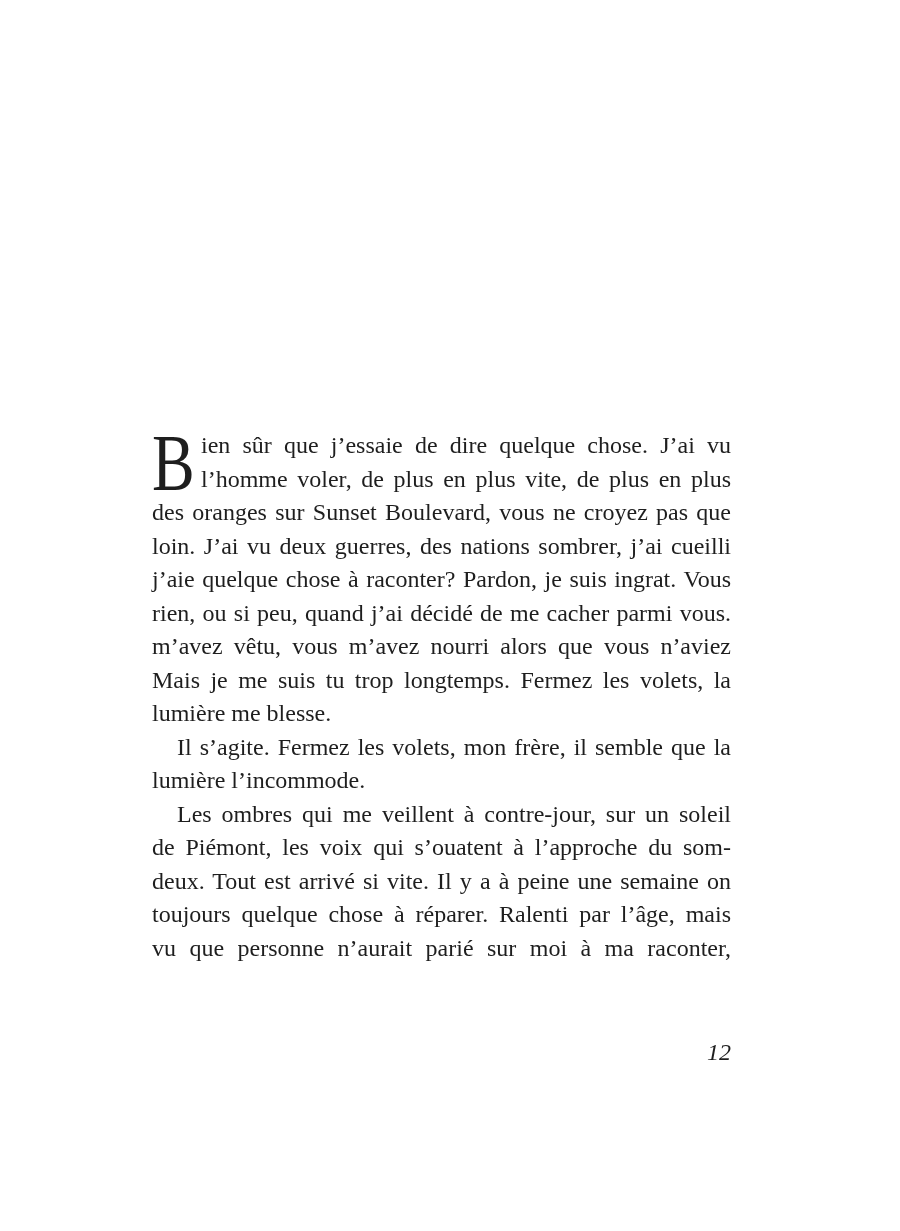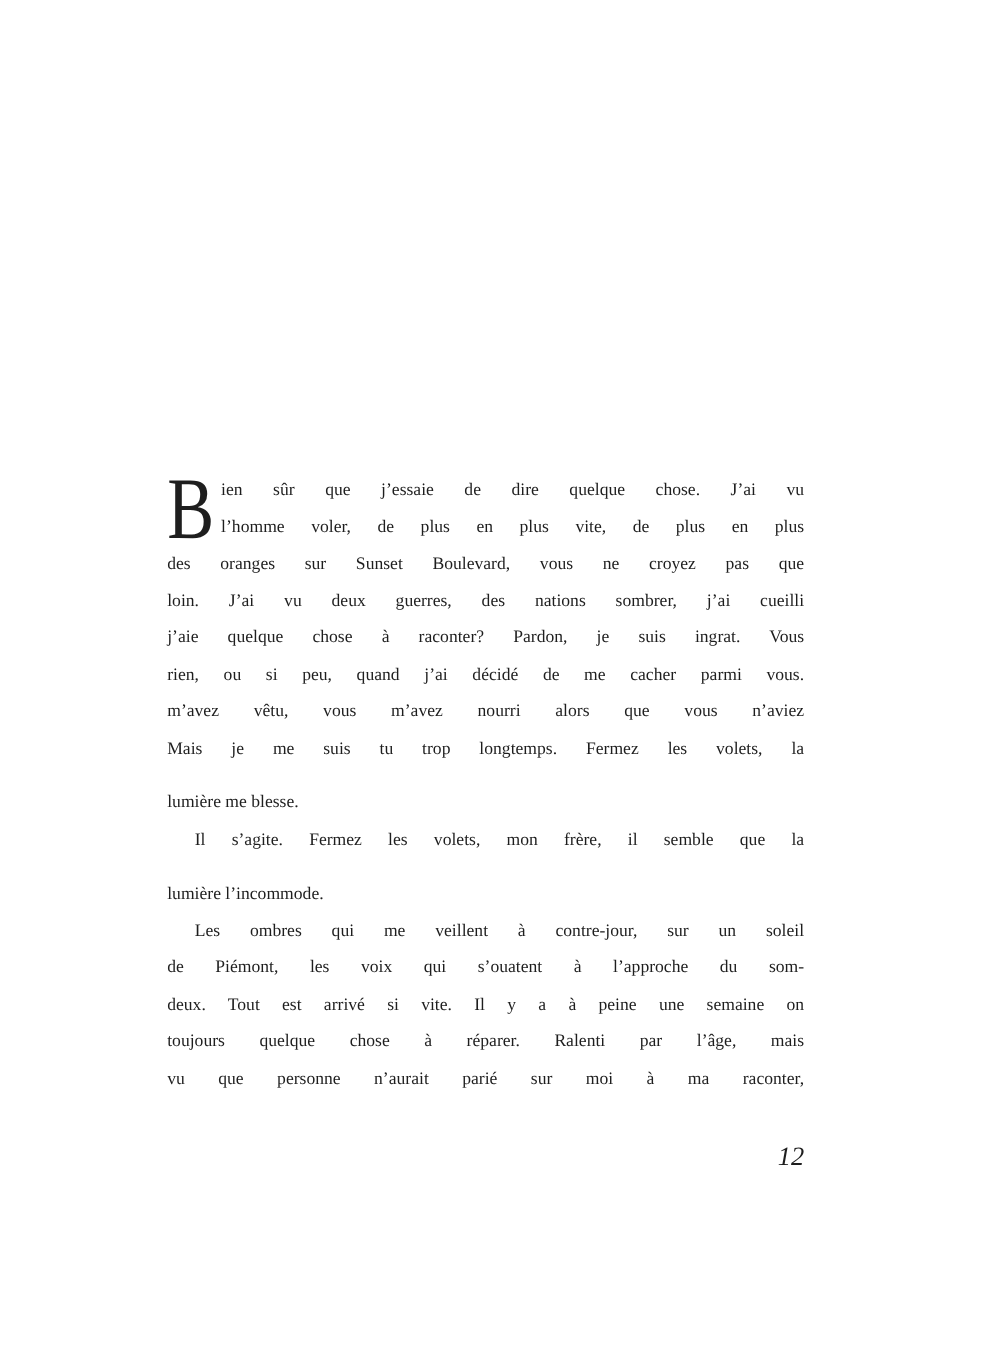--- a/index.html
+++ b/index.html
@@ -20,29 +20,28 @@
     position: absolute;
     left: 152px;
     top: 429px;
     width: 579px;
   }
   .para {
     position: relative;
     margin: 0;
   }
   .line {
-    font-size: 16px;
+    font-size: 24px;
     line-height: 33.5px;
     text-align: justify;
     text-align-last: justify;
     white-space: normal;
   }
   .line.no-justify-last {
     text-align-last: left;
-    margin-top: 16px;
   }
   .line.indent {
     text-indent: 25px;
   }
   .line.beside-dropcap {
     margin-left: 49px;
   }
   .para.italic .line {
   }
   .dropcap {

